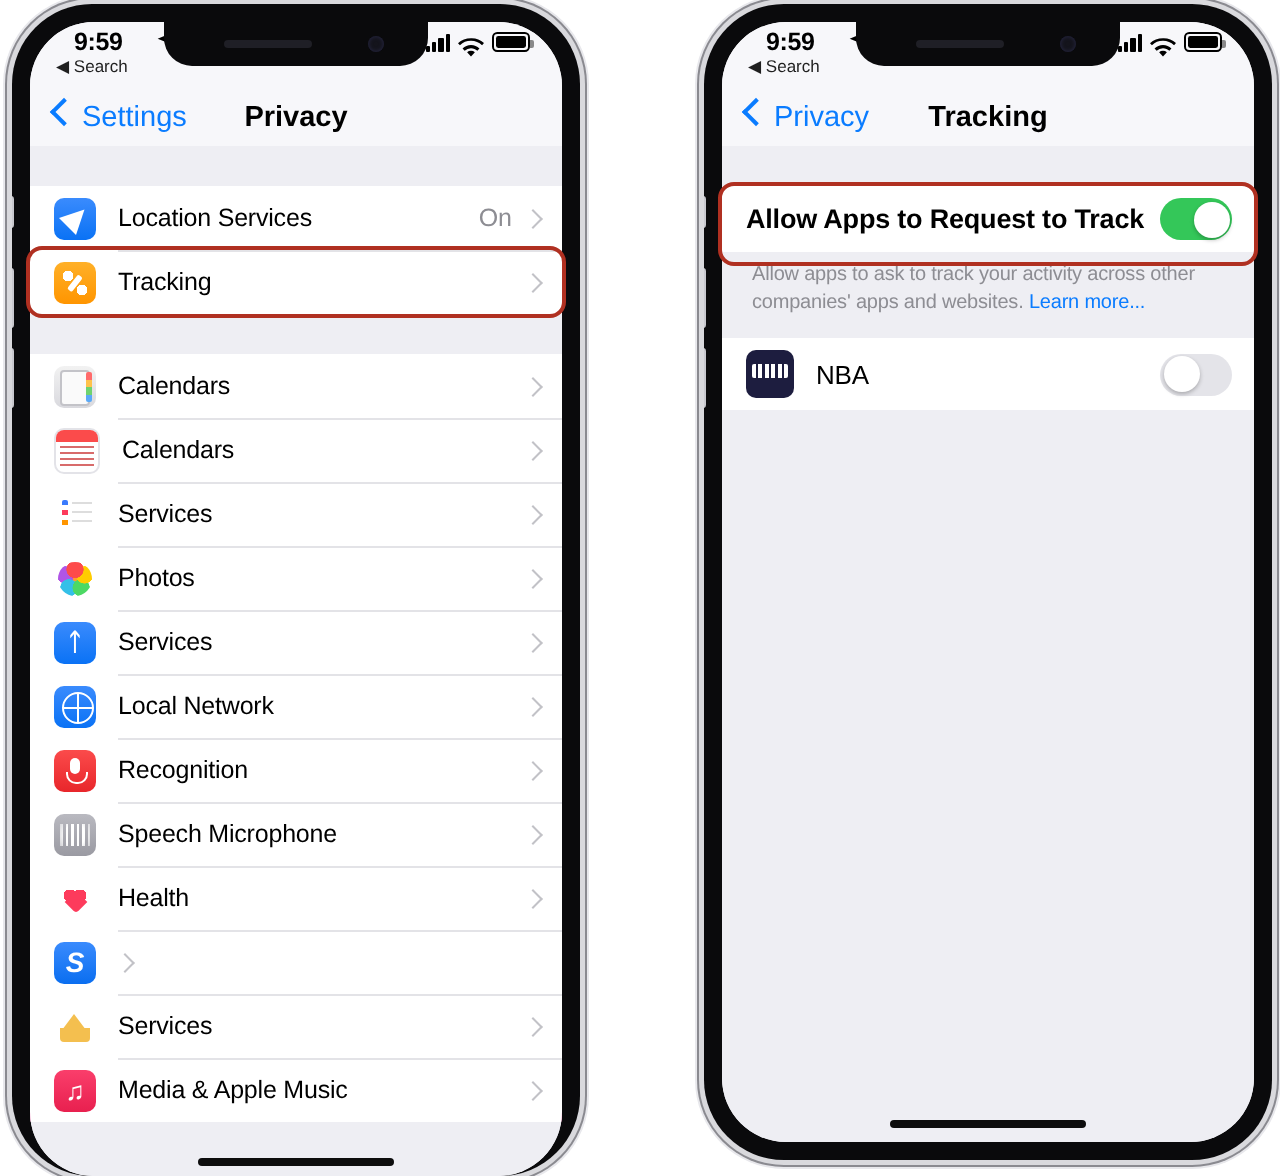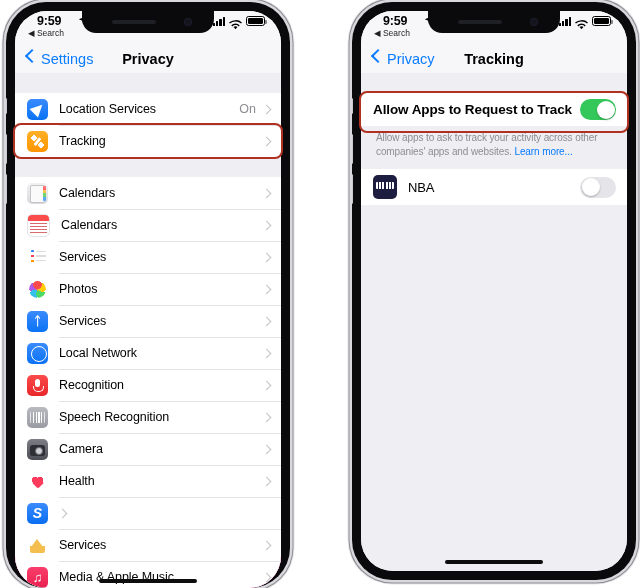--- a/index.html
+++ b/index.html
@@ -426,26 +426,21 @@
             <span class="lbl">Local Network</span>
             <span class="chev-r"></span>
           </div>
           <div class="row">
             <span class="ico ic-mic"></span>
             <span class="lbl">Recognition</span>
             <span class="chev-r"></span>
           </div>
           <div class="row">
             <span class="ico ic-speech"></span>
-            <span class="lbl">Speech Recognition</span>
-            <span class="chev-r"></span>
-          </div>
-          <div class="row">
-            <span class="ico ic-cam"></span>
-            <span class="lbl">Camera</span>
+            <span class="lbl">Speech Microphone</span>
             <span class="chev-r"></span>
           </div>
           <div class="row">
             <span class="ico ic-health"></span>
             <span class="lbl">Health</span>
             <span class="chev-r"></span>
           </div>
           <div class="row">
             <span class="ico ic-research"></span>
             <span class="chev-r"></span>

